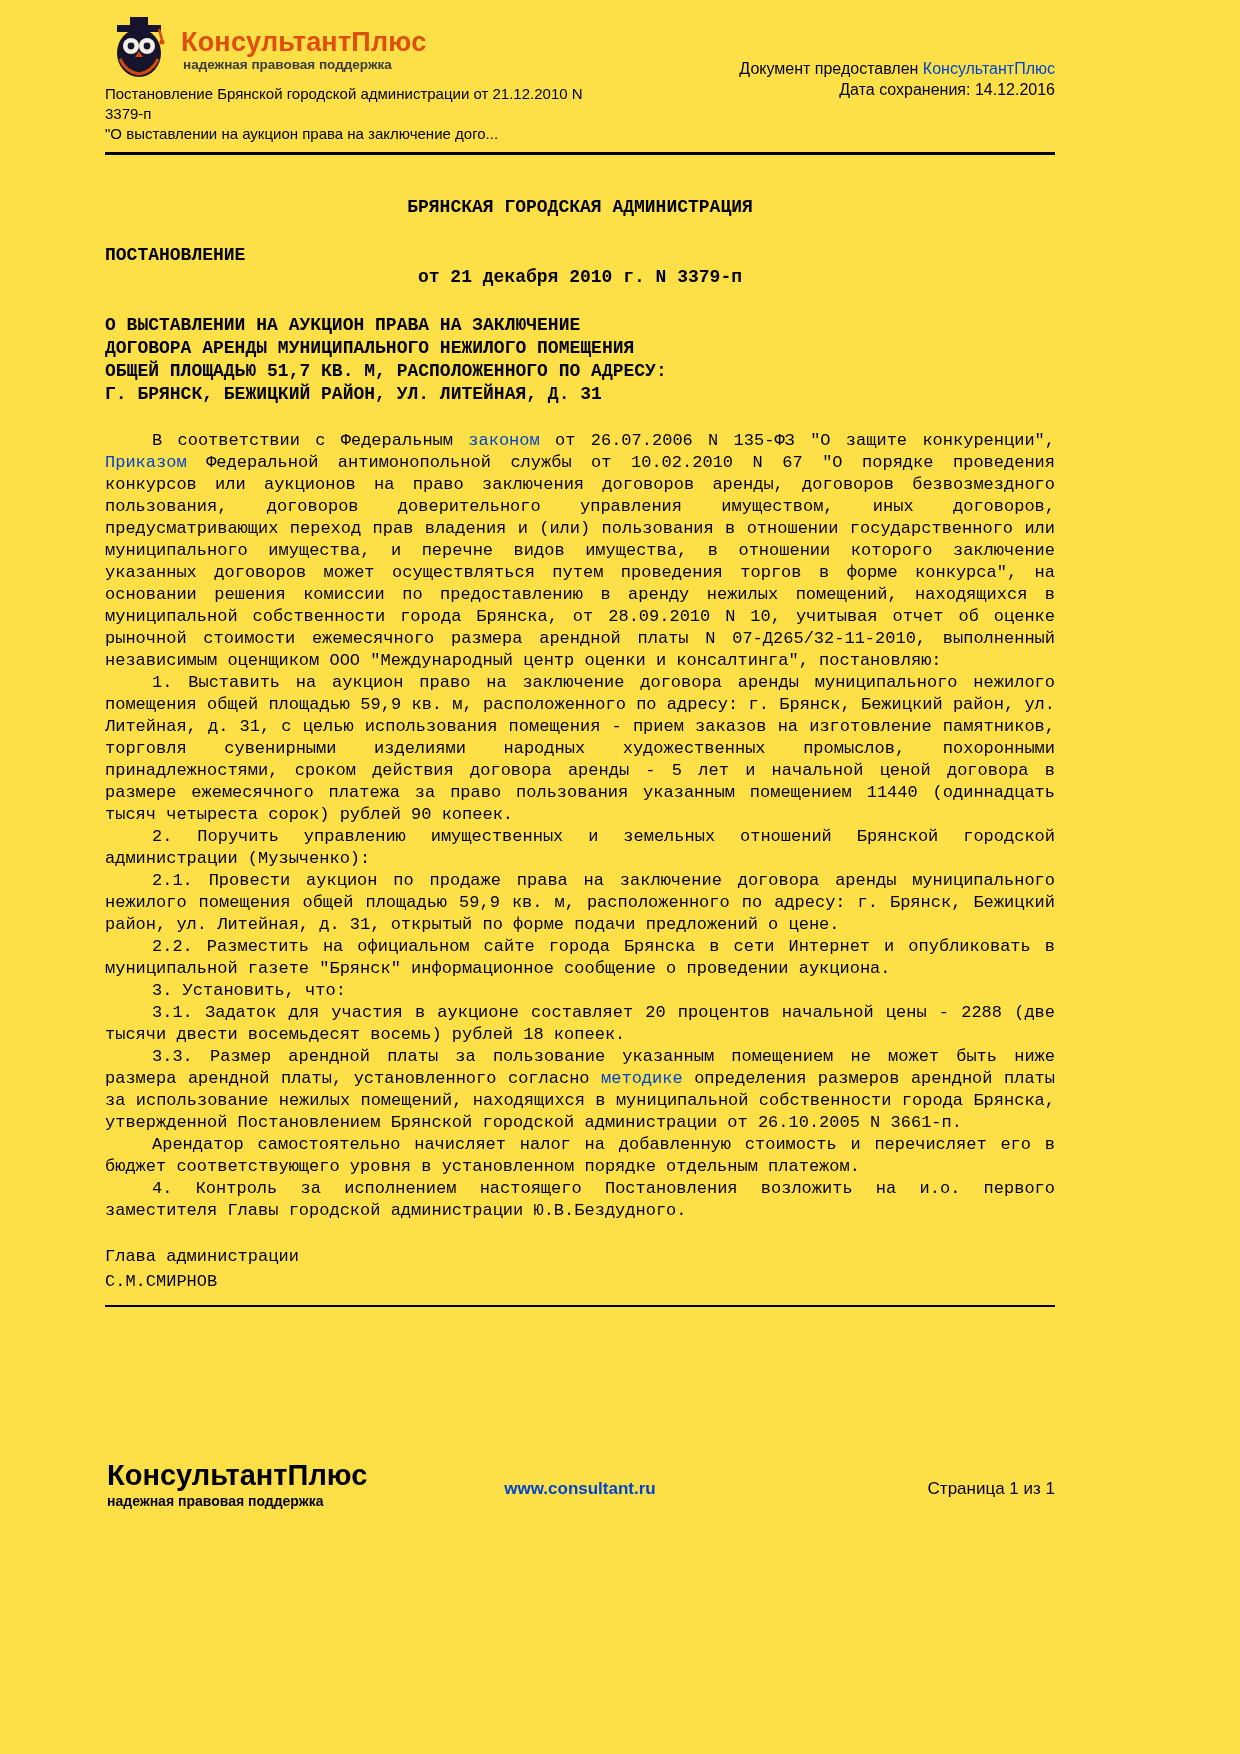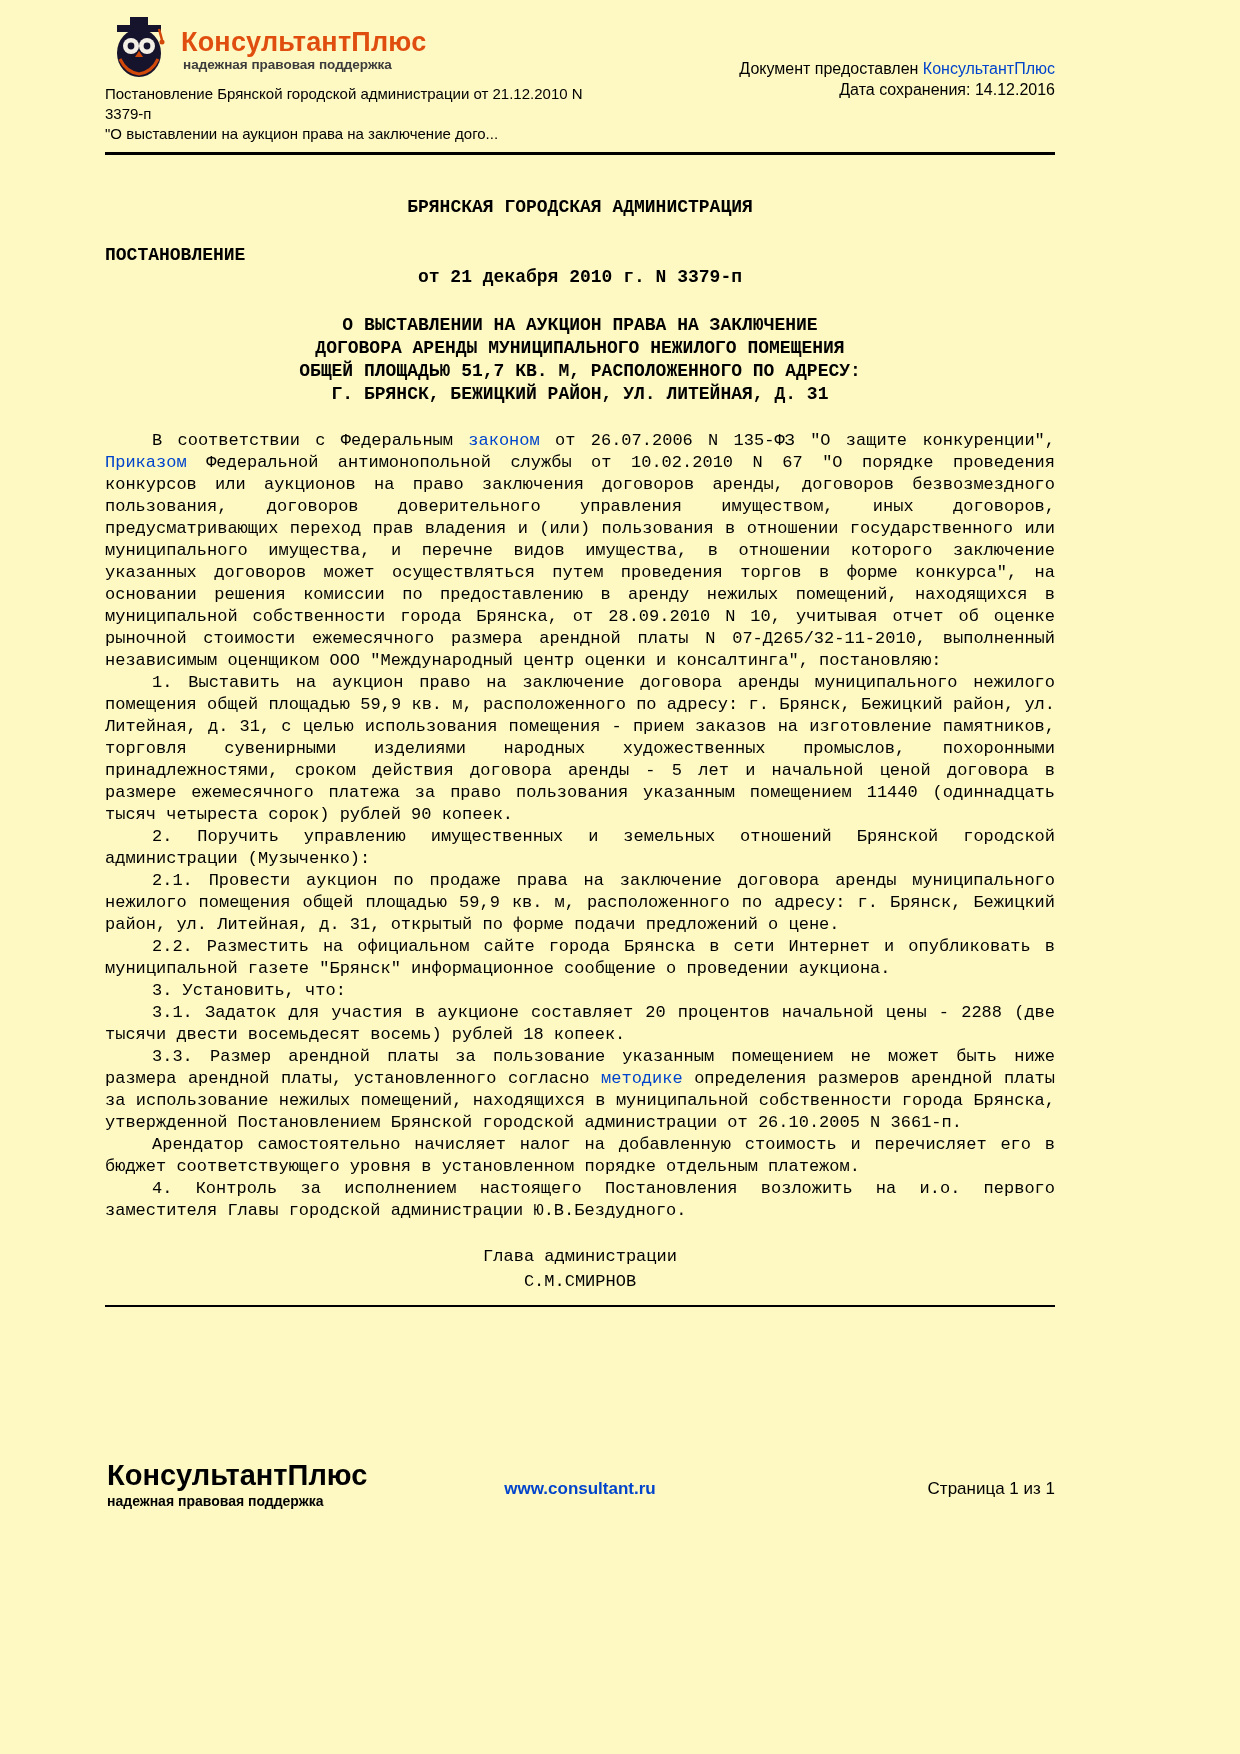--- a/index.html
+++ b/index.html
@@ -5,21 +5,21 @@
   :root{
     --accent:#e04e0f;
     --link:#0044cc;
   }
   *{ box-sizing:border-box; }
   html,body{ margin:0; padding:0; background:#ffffff; }
   .page{
     position:relative;
     width:1240px;
     height:1754px;
-    background:#fef9c3;
+    background:#fde047;
     font-family:"Liberation Sans","DejaVu Sans",sans-serif;
     color:#000;
     overflow:hidden;
   }
   
   .logo-block{
     position:absolute; left:106px; top:12px;
     display:flex; align-items:flex-start; gap:9px;
   }
   .logo-text{ padding-top:16px; }
@@ -41,28 +41,28 @@
   .rule-top{
     position:absolute; left:105px; top:152px; width:950px; height:3px; background:#000;
   }
   
   .content{
     position:absolute; left:105px; top:196px; width:950px;font-family:Liberation Mono, monospace;
   }
   .org-name{ text-align:center; font-weight:bold; font-size:18px; line-height:22px; margin-bottom:26px; }
   .doc-type{ text-align:left; font-weight:bold; font-size:18px; line-height:22px; }
   .doc-date{ text-align:center; font-weight:bold; font-size:18px; line-height:22px; margin-bottom:26px; }
-  .doc-title{ text-align:center; font-weight:bold; font-size:18px; line-height:23px; margin-bottom:24px; }
+  .doc-title{ text-align:left; font-weight:bold; font-size:18px; line-height:23px; margin-bottom:24px; }
   .para{
     margin:0; font-size:17px; line-height:22px;
     text-align:justify; text-indent:47px;
   }
   .doclink{ color:var(--link); text-decoration:none; cursor:pointer; }
   .signature{
-    margin-top:22px; text-align:center; font-size:17px; line-height:25px;
+    margin-top:22px; text-align:left; font-size:17px; line-height:25px;
   }
   .rule-bottom{
     position:absolute; left:105px; top:1305px; width:950px; height:2px; background:#000;
   }
   
   .footer-logo{ position:absolute; left:107px; top:1460px; }
   .footer-logo-title{ font-size:29px; font-weight:bold; line-height:31px; color:#000; }
   .footer-logo-subtitle{ font-size:14px; font-weight:bold; color:#000; margin-top:2px; }
   .footer-site{
     position:absolute; left:105px; top:1479px; width:950px;

